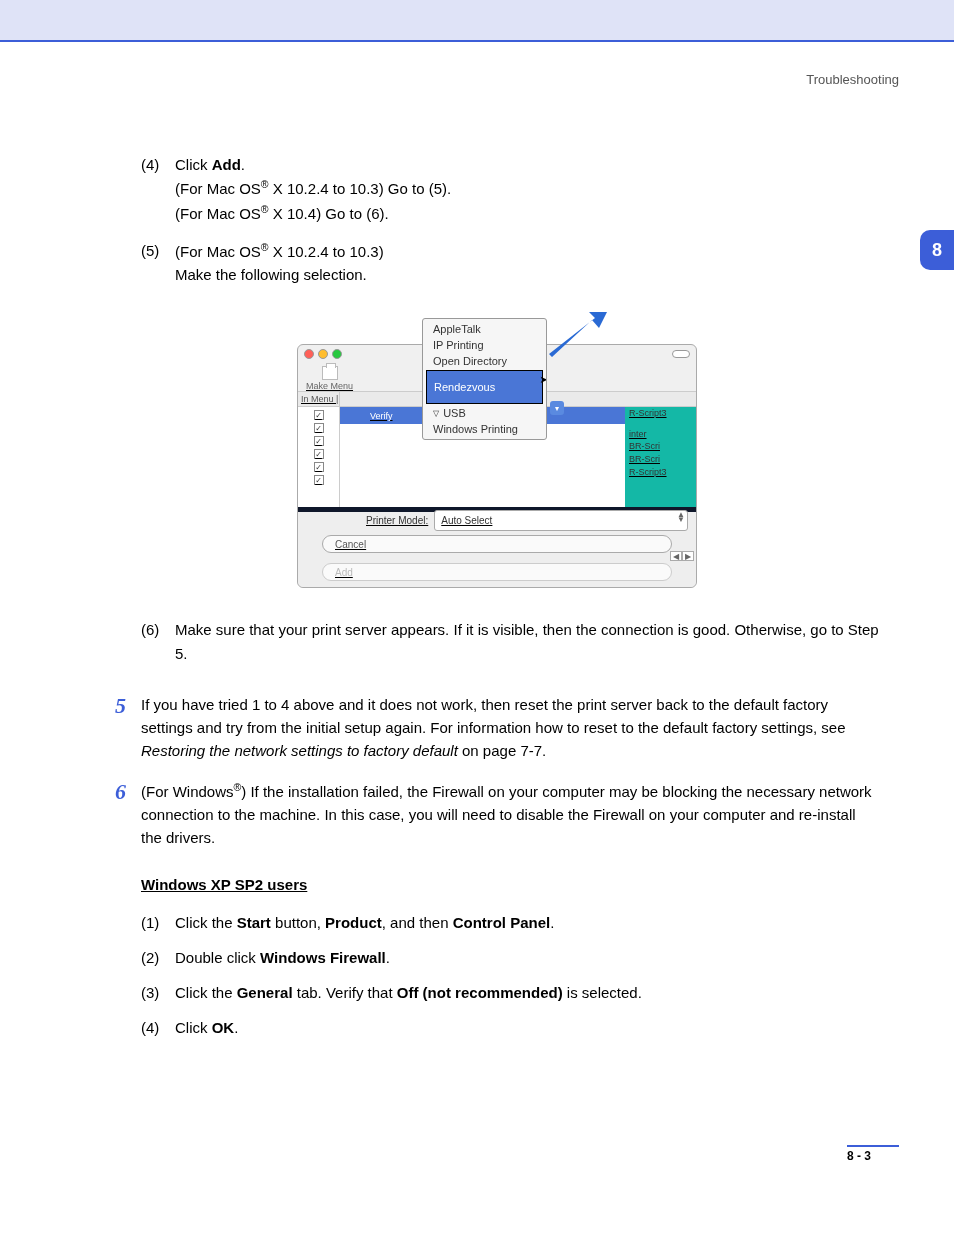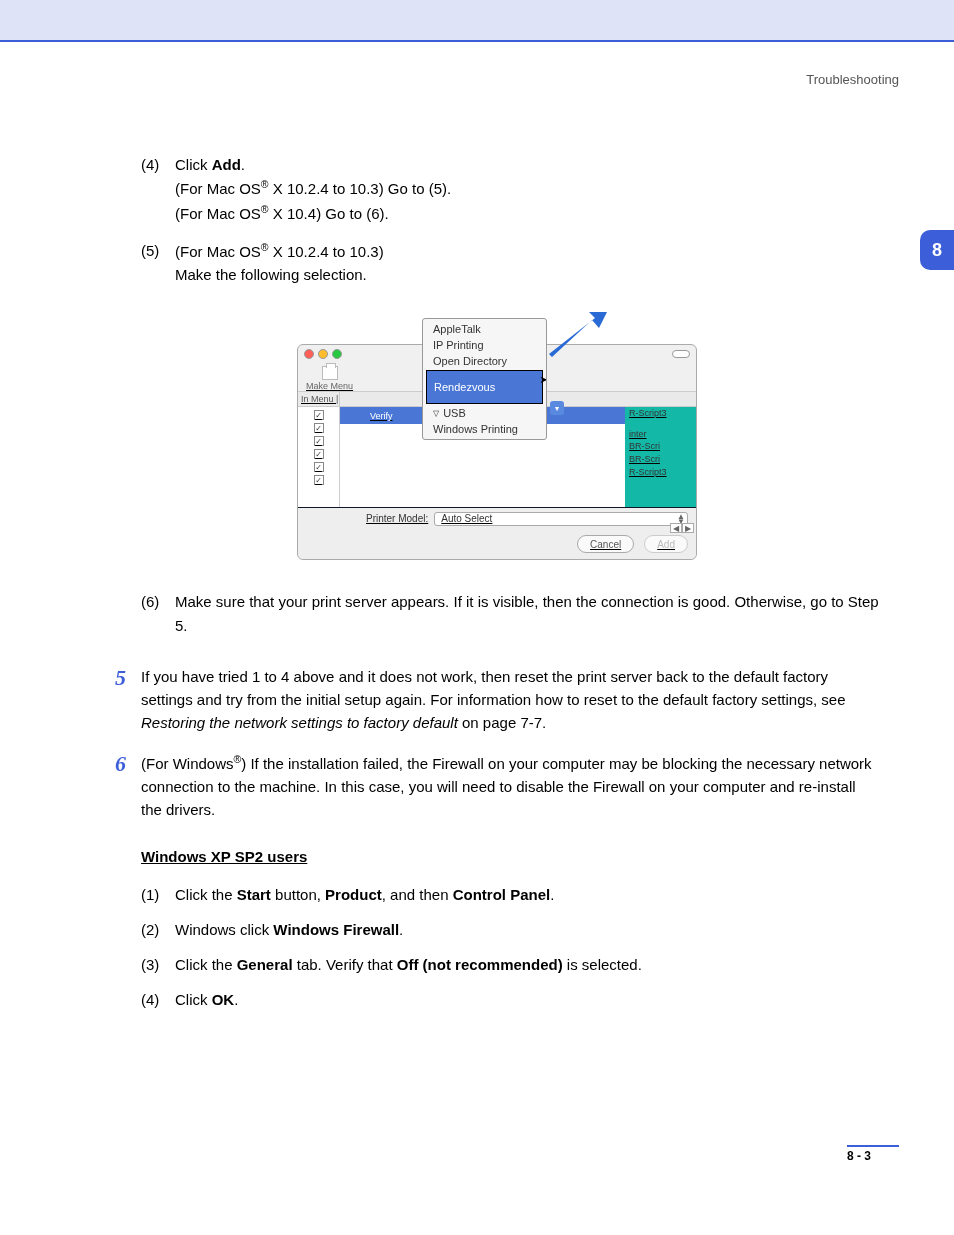--- a/index.html
+++ b/index.html
@@ -104,26 +104,26 @@
   .th-col2 { flex:1; padding:2px 6px; }
   .body-split { display:flex; height:100px; }
   .left-col { width: 42px; border-right:1px solid #ccc; background:#fff; }
   .chk { width:10px; height:10px; margin:3px auto; border:1px solid #888; display:flex; align-items:center; justify-content:center; font-size:8px; color:#333; background:#fff; }
   .mid-white { width: 285px; background:#fff; border-top:1px solid #4a76d6; }
   .mid-header { height:16px; background:#4a76d6; color:#fff; font-size:9px; display:flex; align-items:center; }
   .mid-header span:first-child { margin-left:30px; }
   .mid-header span:last-child { margin-left:70px; }
   .side-dropdown-arr { width:14px; height:14px; background:#5a8ae0; border-radius:3px; display:inline-flex; align-items:center; justify-content:center; color:#fff; font-size:8px; margin-left:2px; vertical-align:middle;}
   .right-col { flex:1; background:#14b8a6; font-size:9px; padding-top:0; padding-left:4px; color:#333; line-height:1.4; }
-  .footer-row1 { display:flex; align-items:center; height:22px; padding: 0 8px; font-size:10px; border-top:1px solid #0f172a; background:#eee; }
-  .combo { border:1px solid #aaa; background:#fff; height:14px; padding:0 32px 0 6px; font-size:10px; position:relative; border-radius:3px; flex:1; display:flex; align-items:center; }
+  .footer-row1 { display:flex; align-items:center; height:22px; padding: 0 8px; font-size:10px; border-top:5px solid #0f172a; background:#eee; }
+  .combo { border:1px solid #aaa; background:#fff; height:21px; padding:0 32px 0 6px; font-size:10px; position:relative; border-radius:3px; flex:1; display:flex; align-items:center; }
   .combo .stepper { position:absolute; right:2px; top:1px; font-size:8px; line-height:5px; color:#666; }
   .scroll-corner { position:absolute; right:2px; bottom:26px; display:flex; gap:0; }
   .scroll-btn { width:12px; height:10px; border:1px solid #aaa; background:#fff; font-size:8px; display:flex; align-items:center; justify-content:center; color:#666; }
-  .footer-row2 { display:flex; justify-content:flex-end; gap:10px; padding: 6px 8px; background:#eee; border-bottom-left-radius:6px; border-bottom-right-radius:6px; }
+  .footer-row2 { display:flex; justify-content:flex-end; gap:10px; padding: 6px 24px; background:#eee; border-bottom-left-radius:6px; border-bottom-right-radius:6px;flex-direction:column; }
   .aqua-btn { height:18px; padding:0 12px; font-size:10px; border:1px solid #aaa; background:#fafafa; border-radius:10px; display:flex; align-items:center; color:#555;}
   .aqua-btn.disabled { color:#bbb; border-color:#ccc; }
 
   .subhead { font-weight: bold; margin-bottom: 14px; margin-top:6px;text-decoration:underline; }
 
   .footer {
     position: absolute;
     bottom: 30px;
     right: 55px;
     font-size: 12px;
@@ -293,21 +293,21 @@
 
           <div class="sub-step">
             <div class="sub-num">(1)</div>
             <div class="sub-body">
               <span>Click the </span><span class="bold">Start</span><span> button, </span><span class="bold">Product</span><span>, and then </span><span class="bold">Control Panel</span><span>.</span>
             </div>
           </div>
           <div class="sub-step">
             <div class="sub-num">(2)</div>
             <div class="sub-body">
-              <span>Windows click </span><span class="bold">Windows Firewall</span><span>.</span>
+              <span>Double click </span><span class="bold">Windows Firewall</span><span>.</span>
             </div>
           </div>
           <div class="sub-step">
             <div class="sub-num">(3)</div>
             <div class="sub-body">
               <span>Click the </span><span class="bold">General</span><span> tab. Verify that </span><span class="bold">Off (not recommended)</span><span> is selected.</span>
             </div>
           </div>
           <div class="sub-step">
             <div class="sub-num">(4)</div>

